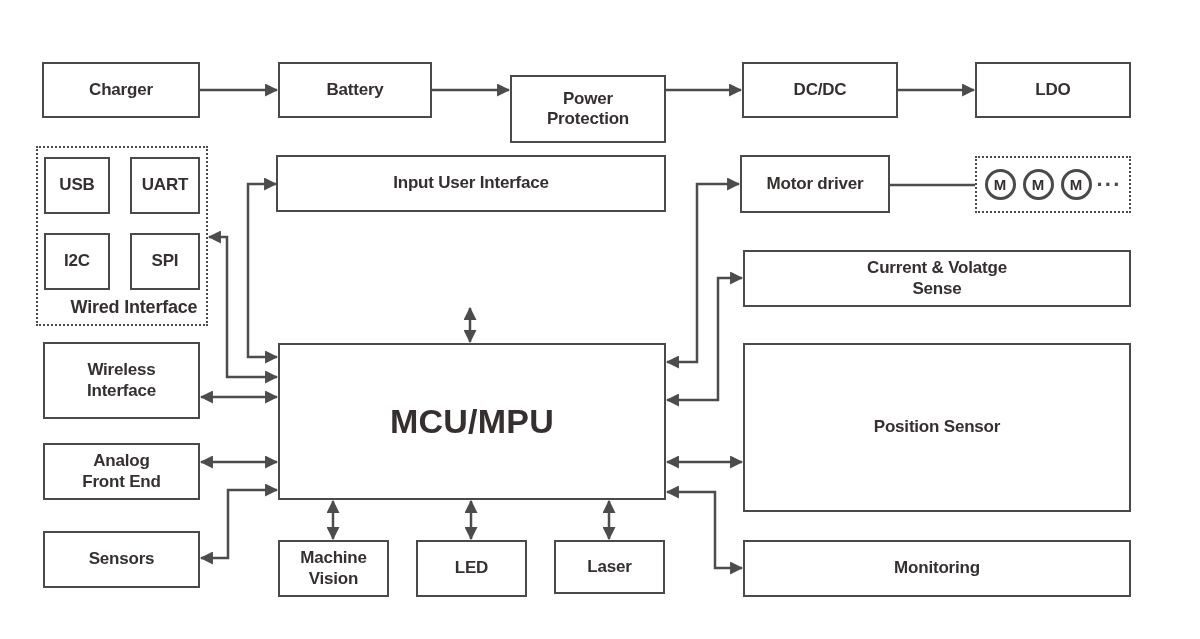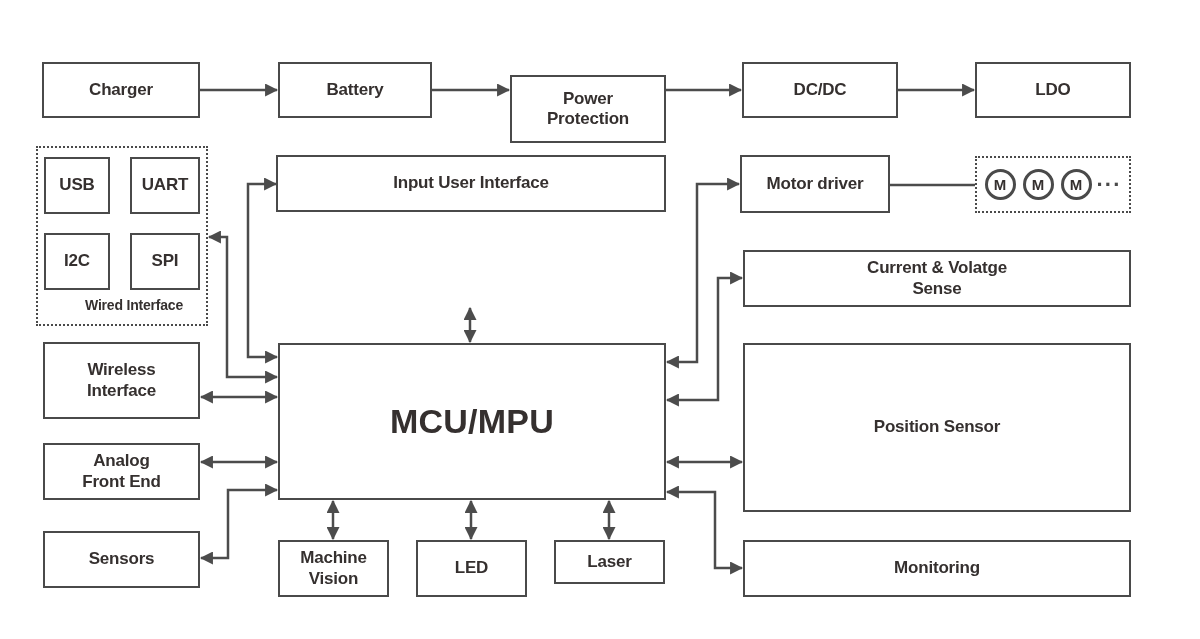--- a/index.html
+++ b/index.html
@@ -11,21 +11,21 @@
     position:absolute;box-sizing:border-box;background:#ffffff;
     border:2.5px solid #4a4a4a;display:flex;align-items:center;justify-content:center;
     text-align:center;font-weight:700;font-size:17px;line-height:1.18;
     color:#35302f;white-space:pre-line;letter-spacing:-0.2px;z-index:2;
   }
   .dotted{
     position:absolute;box-sizing:border-box;background:#ffffff;
     border:2.5px dotted #4a4a4a;z-index:1;
   }
   .group-label{
-    position:absolute;z-index:2;text-align:center;font-weight:700;font-size:14px;
+    position:absolute;z-index:2;text-align:center;font-weight:700;font-size:18px;
     color:#35302f;letter-spacing:-0.2px;
   }
   .mcu{font-size:34px;letter-spacing:0.2px;}
   .motors{
     display:flex;align-items:center;justify-content:center;gap:7px;
     border:2.5px dotted #4a4a4a;z-index:2;
   }
   .motor-circle{
     width:31px;height:31px;border:3px solid #4a4a4a;border-radius:50%;
     display:flex;align-items:center;justify-content:center;
@@ -58,21 +58,21 @@
 Interface</div>
   <div class="box" style="left:43px;top:443px;width:157px;height:57px;">Analog
 Front End</div>
   <div class="box" style="left:43px;top:531px;width:157px;height:57px;">Sensors</div>
 
   <div class="box" style="left:276px;top:155px;width:390px;height:57px;">Input User Interface</div>
   <div class="box mcu" style="left:278px;top:343px;width:388px;height:157px;">MCU/MPU</div>
   <div class="box" style="left:278px;top:540px;width:111px;height:57px;">Machine
 Vision</div>
   <div class="box" style="left:416px;top:540px;width:111px;height:57px;">LED</div>
-  <div class="box" style="left:554px;top:540px;width:111px;height:44px;">Laser</div>
+  <div class="box" style="left:554px;top:540px;width:111px;height:54px;">Laser</div>
 
   <div class="box" style="left:740px;top:155px;width:150px;height:58px;">Motor driver</div>
   <div class="motors" style="position:absolute;left:975px;top:156px;width:156px;height:57px;box-sizing:border-box;background:#ffffff;">
     <div class="motor-circle">
       <span>M</span>
     </div>
     <div class="motor-circle">
       <span>M</span>
     </div>
     <div class="motor-circle">

